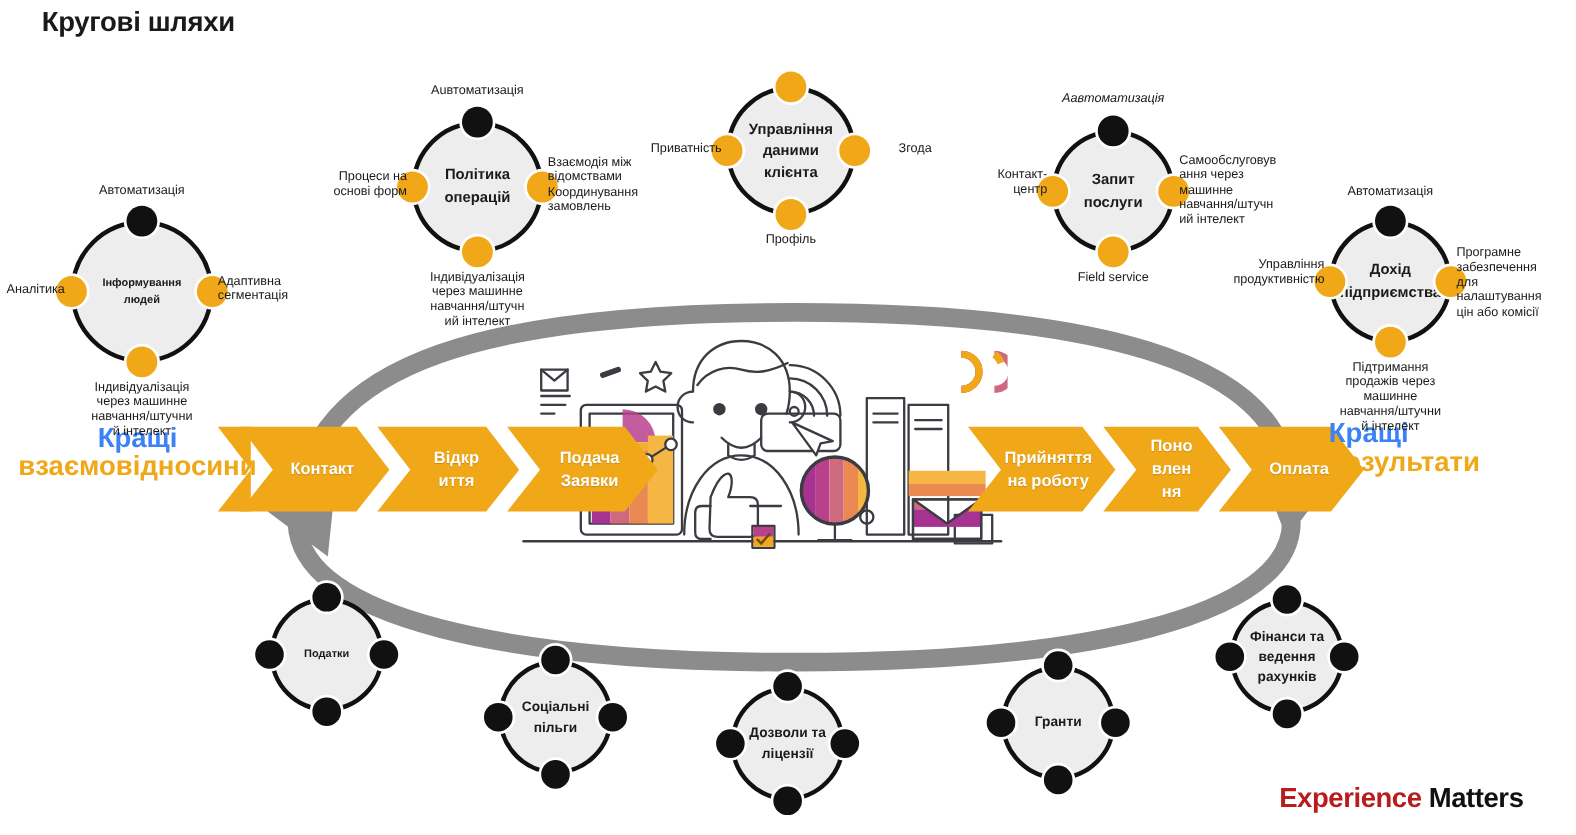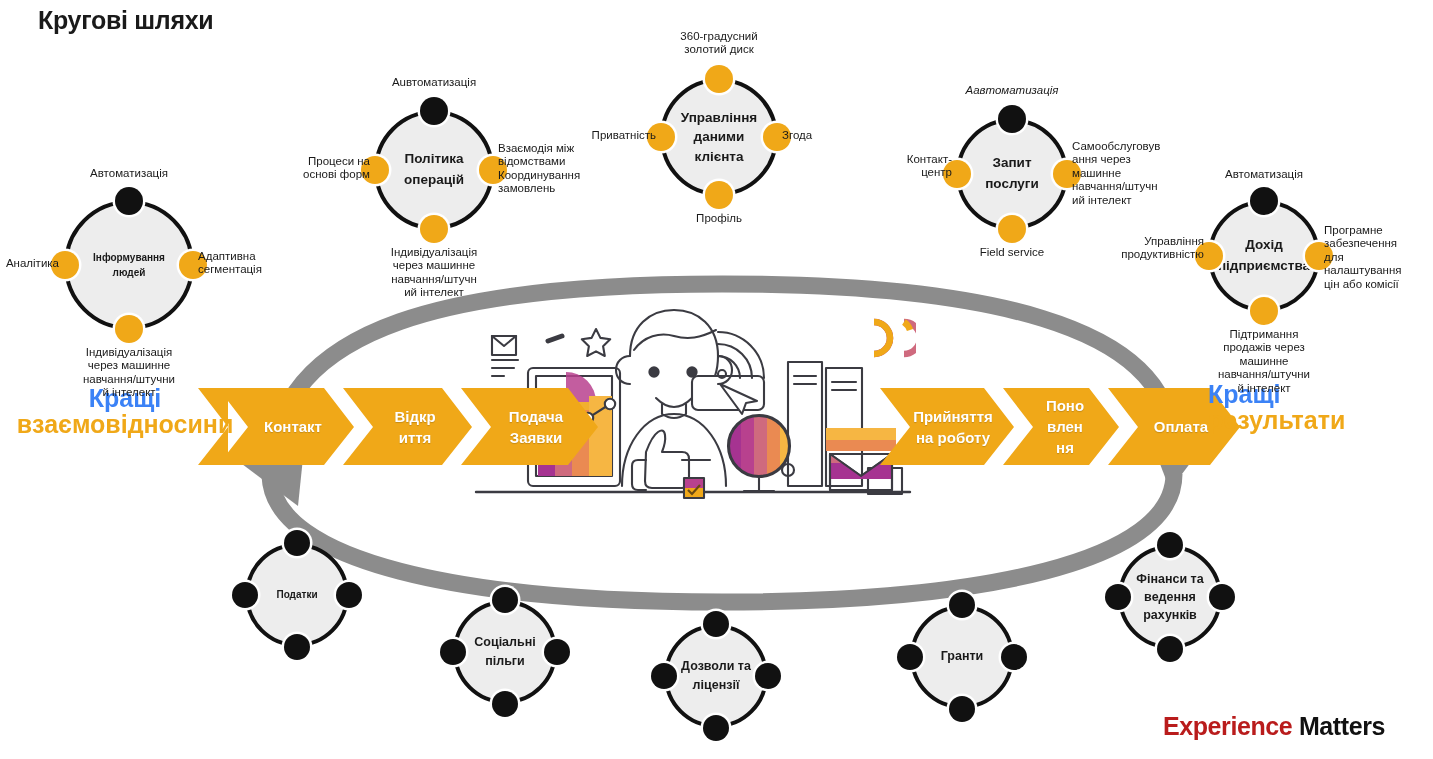--- a/index.html
+++ b/index.html
@@ -263,24 +263,22 @@
   <div class="ring" style="width:118px;height:118px;"></div>
   <div class="ring-title" style="font-size:13.5px;line-height:1.45;">
     <span>Управління</span>
       <span>даними</span>
       <span>клієнта</span>
   </div>
   <div class="dot" style="left:45px;top:-13px;width:28px;height:28px;"></div>
   <div class="dot" style="left:-13px;top:45px;width:28px;height:28px;"></div>
   <div class="dot" style="left:103px;top:45px;width:28px;height:28px;"></div>
   <div class="dot" style="left:45px;top:103px;width:28px;height:28px;"></div>
-  <div class="nlabel c" style="left:-28px;top:-48px;width:174px;">360-градусний
-золотий диск</div>
   <div class="nlabel r" style="left:-108px;top:51px;width:104px;">Приватність</div>
-  <div class="nlabel l" style="left:122px;top:51px;width:100px;">Згода</div>
+  <div class="nlabel l" style="left:122px;top:51px;width:100px;text-align:center;">Згода</div>
   <div class="nlabel c" style="left:-28px;top:134px;width:174px;">Профіль</div>
 </div>
 
 <div class="nodecircle" style="left:956px;top:118px;width:112px;height:112px;">
   <div class="ring" style="width:112px;height:112px;"></div>
   <div class="ring-title" style="font-size:13.5px;">
     <span>Запит</span>
       <span>послуги</span>
   </div>
   <div class="dot black" style="left:42px;top:-13px;width:28px;height:28px;"></div>

